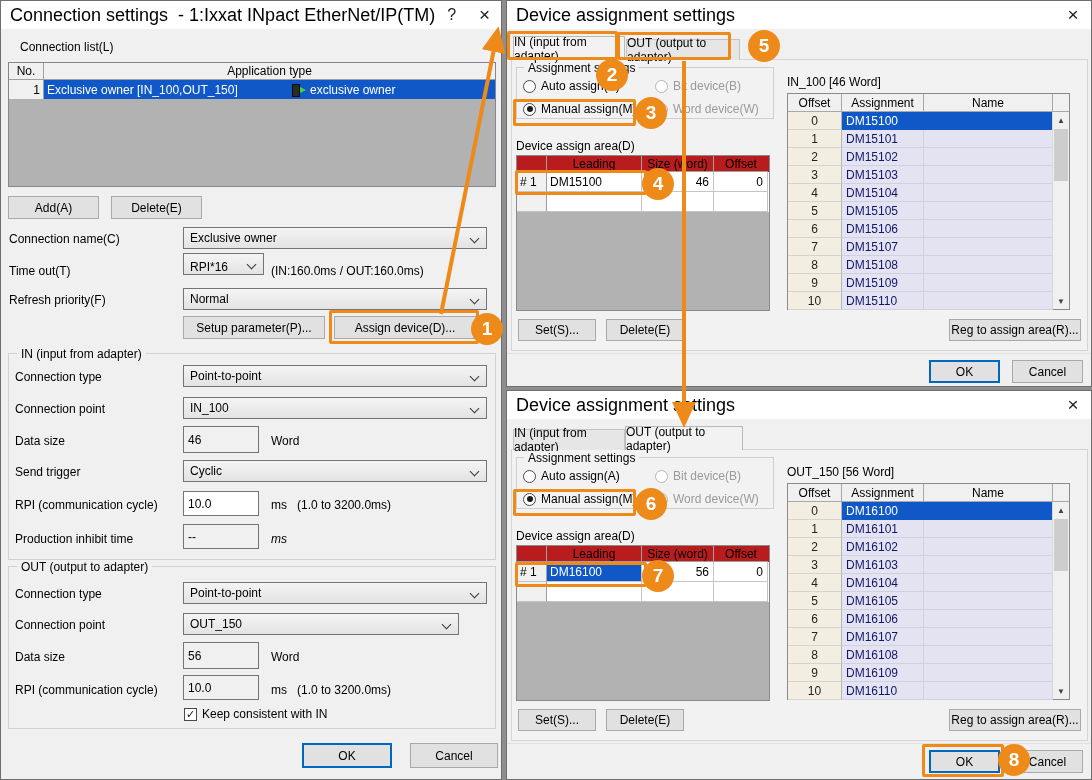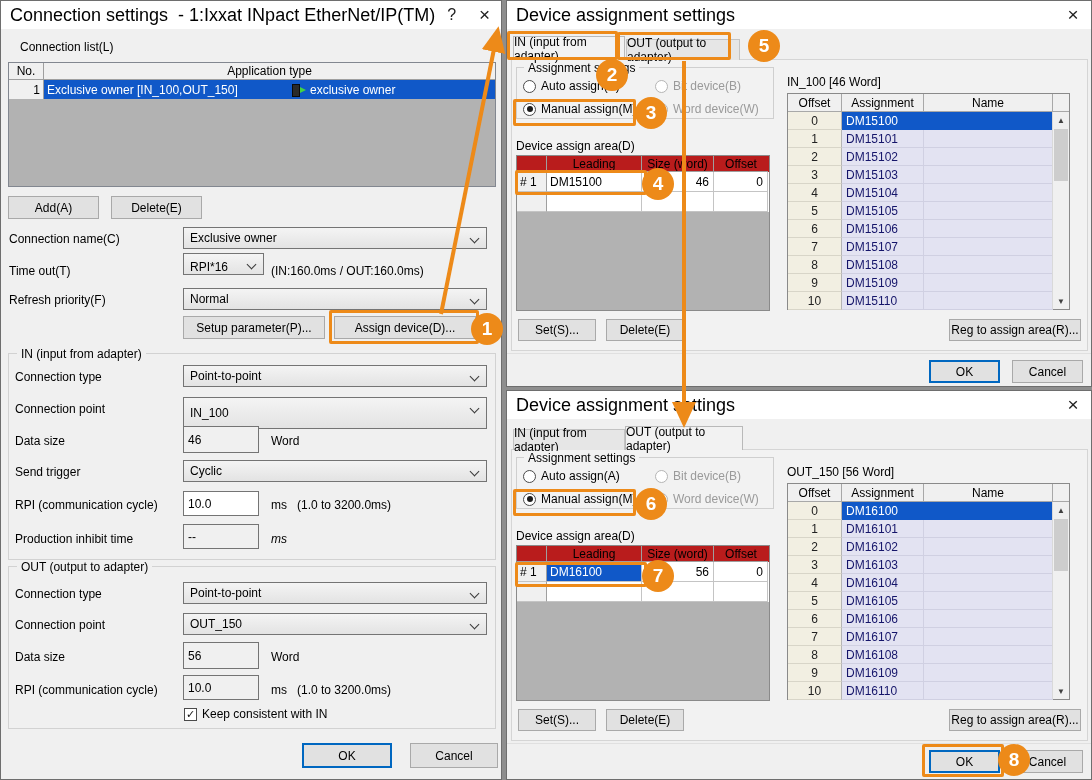--- a/index.html
+++ b/index.html
@@ -119,21 +119,21 @@
     <div class="btn" style="left:182px;top:315px;width:142px;height:23px;">Setup parameter(P)...</div>
     <div class="btn" style="left:333px;top:315px;width:142px;height:23px;">Assign device(D)...</div>
 
     <div class="grp" style="left:7px;top:352px;width:488px;height:207px;"></div>
     <div class="grp-lbl" style="left:16px;top:346px;">IN (input from adapter)</div>
     <div class="lbl" style="left:14px;top:369px;">Connection type</div>
     <div class="combo" style="left:182px;top:364px;width:304px;height:22px;">
         <span>Point-to-point</span>
       </div>
     <div class="lbl" style="left:14px;top:401px;">Connection point</div>
-    <div class="combo" style="left:182px;top:396px;width:304px;height:32px;">
+    <div class="combo" style="left:182px;top:396px;width:304px;height:22px;">
         <span>IN_100</span>
       </div>
     <div class="lbl" style="left:14px;top:433px;">Data size</div>
     <input class="field ro" style="left: 182px; top: 425px; width: 76px; height: 27px;" readonly="" value="46">
     <div class="lbl" style="left:270px;top:433px;">Word</div>
     <div class="lbl" style="left:14px;top:464px;">Send trigger</div>
     <div class="combo" style="left:182px;top:459px;width:304px;height:22px;">
         <span>Cyclic</span>
       </div>
     <div class="lbl" style="left:14px;top:497px;">RPI (communication cycle)</div>
@@ -143,21 +143,21 @@
     <input class="field ro" style="left: 182px; top: 523px; width: 76px; height: 25px;" readonly="" value="--">
     <div class="lbl" style="left:270px;top:531px;font-style:italic;">ms</div>
 
     <div class="grp" style="left:7px;top:565px;width:488px;height:163px;"></div>
     <div class="grp-lbl" style="left:16px;top:559px;">OUT (output to adapter)</div>
     <div class="lbl" style="left:14px;top:586px;">Connection type</div>
     <div class="combo" style="left:182px;top:581px;width:304px;height:22px;">
         <span>Point-to-point</span>
       </div>
     <div class="lbl" style="left:14px;top:617px;">Connection point</div>
-    <div class="combo" style="left:182px;top:612px;width:304px;height:22px;">
+    <div class="combo" style="left:182px;top:612px;width:276px;height:22px;">
         <span>OUT_150</span>
       </div>
     <div class="lbl" style="left:14px;top:649px;">Data size</div>
     <input class="field ro" style="left: 182px; top: 641px; width: 76px; height: 27px;" readonly="" value="56">
     <div class="lbl" style="left:270px;top:649px;">Word</div>
     <div class="lbl" style="left:14px;top:682px;">RPI (communication cycle)</div>
     <input class="field ro" style="left: 182px; top: 674px; width: 76px; height: 25px;" readonly="" value="10.0">
     <div class="lbl" style="left:270px;top:682px;">ms   (1.0 to 3200.0ms)</div>
     <div style="position:absolute;left:183px;top:706px;display:flex;align-items:center;gap:5px;">
       <span class="cbx">✓</span>

